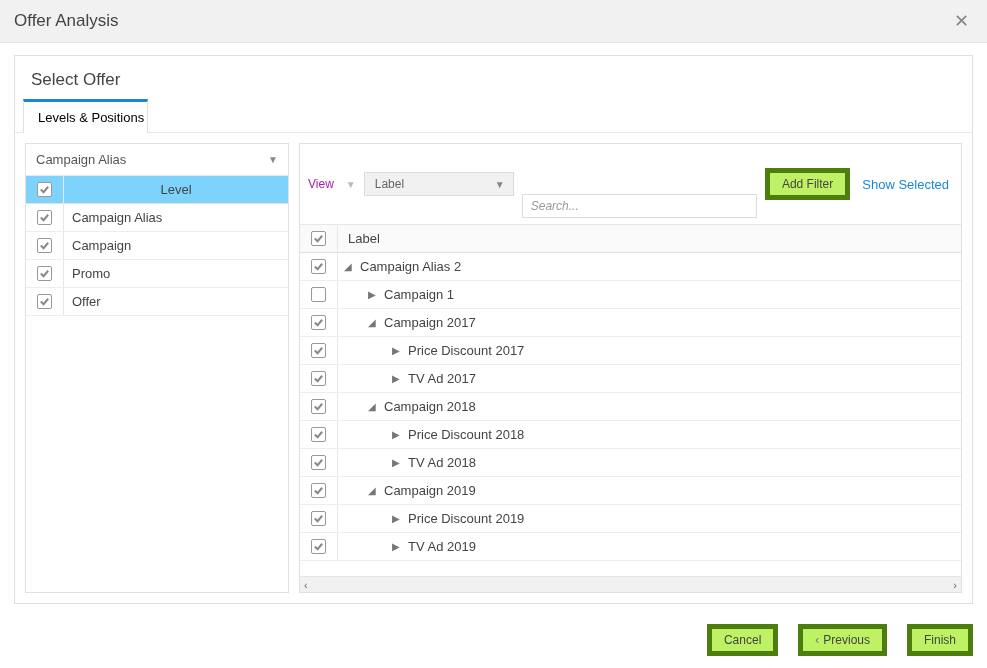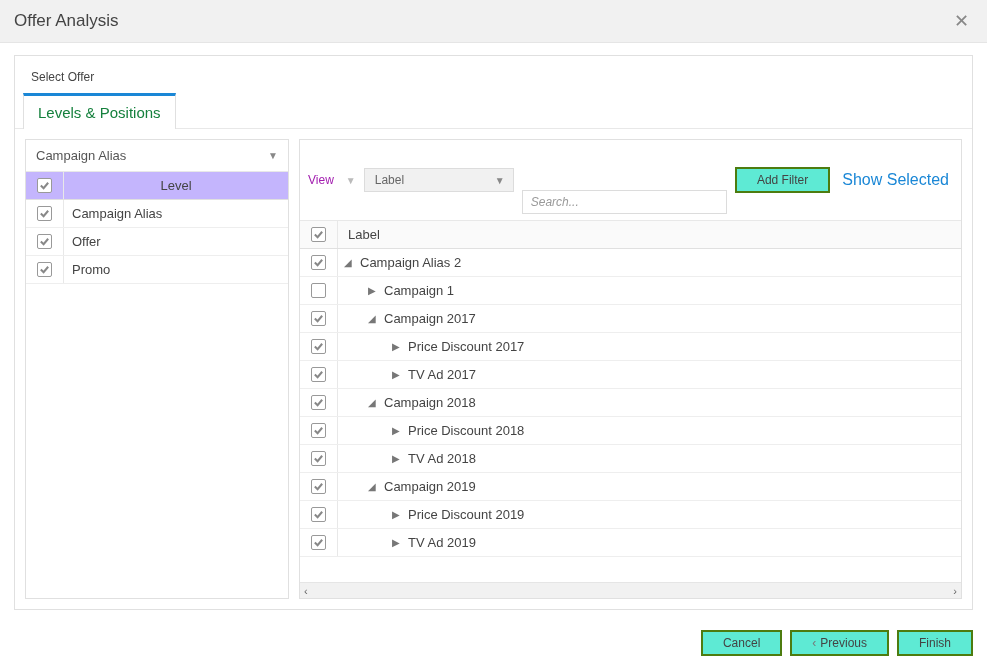--- a/index.html
+++ b/index.html
@@ -42,35 +42,35 @@
     flex-direction: column;
   }
   .panel {
     flex: 1;
     border: 1px solid #e0e0e0;
     display: flex;
     flex-direction: column;
     padding: 0;
   }
   .panel-title {
-    font-size: 12px;
+    font-size: 17px;
     color: #444;
     padding: 14px 16px 8px 16px;
   }
   .tabs {
     display: flex;
     border-bottom: 1px solid #e8e8e8;
     padding-left: 8px;
   }
   .tab {
-    padding: 8px 14px 8px 14px;
-    color: #15803d;
+    padding: 8px 3px 8px 14px;
+    color: #000000;
     border-bottom: 3px solid transparent;
     cursor: pointer;
-    font-size: 15px;
+    font-size: 13px;
   }
   .tab.active {
     border-top: 3px solid #1a87d6;
     border-left: 1px solid #e0e0e0;
     border-right: 1px solid #e0e0e0;
     border-bottom: none;
     position: relative;
     top: 1px;
     background: #fff;
   }
@@ -95,21 +95,21 @@
     border-bottom: 1px solid #e8e8e8;
     color: #555;
   }
   .dropdown-caret {
     font-size: 10px;
     color: #888;
   }
   .level-header-row {
     display: flex;
     border-bottom: 1px solid #e0e0e0;
-    background: #c4b5fd;
+    background: #7dd3fc;
   }
   .chk-col {
     width: 38px;
     display: flex;
     align-items: center;
     justify-content: center;
     border-right: 1px solid #e8e8e8;
     padding: 6px 0;
   }
   .level-col {
@@ -154,34 +154,34 @@
     flex: 1;
     border: 1px solid #dcdcdc;
     padding: 4px 8px;
     font-size: 12px;
     color: #333;
     font-style: italic;
     margin-top: 44px;
   }
   .tb-search::placeholder { color: #999; font-style: italic; }
   .btn {
-    background: #5eead4;
-    border: 2px solid #4d7c0f;
-    padding: 4px 20px;
+    background: #bef264;
+    border: 5px solid #4d7c0f;
+    padding: 4px 12px;
     color: #444;
     cursor: pointer;
     font-size: 12px;
     display: inline-flex;
     align-items: center;
     gap: 4px;
   }
   .link {
     color: #1a87d6;
     cursor: pointer;
-    font-size: 16px;
+    font-size: 13px;
     padding: 0 4px;
   }
   .grid-header {
     display: flex;
     border-bottom: 1px solid #e0e0e0;
     background: #fafafa;
   }
   .grid-header .label-col { flex:1; padding: 6px 10px; color:#444; }
   .grid-body {
     flex: 1;
@@ -217,21 +217,21 @@
     display: flex;
     align-items: center;
     justify-content: space-between;
     padding: 0 4px;
     color: #666;
     font-size: 11px;
   }
   .dialog-footer {
     display: flex;
     justify-content: flex-end;
-    gap: 8px;
+    gap: 20px;
     padding: 10px 14px 12px 14px;
   }
   
   .chk {
     width: 15px; height: 15px;
     border: 1px solid #999;
     border-radius: 2px;
     background: #fff;
     display: inline-flex;
     align-items: center;
@@ -289,31 +289,41 @@
                 <div class="level-col">Campaign Alias</div>
               </div>
               <div class="level-row">
                 <div class="chk-col">
                   <span class="chk checked">
                     <svg viewBox="0 0 12 12">
                       <polyline points="2,6 5,9 10,3"></polyline>
                     </svg>
                   </span>
                 </div>
+                <div class="level-col">Campaign</div>
+              </div>
+              <div class="level-row">
+                <div class="chk-col">
+                  <span class="chk checked">
+                    <svg viewBox="0 0 12 12">
+                      <polyline points="2,6 5,9 10,3"></polyline>
+                    </svg>
+                  </span>
+                </div>
+                <div class="level-col">Promo</div>
+              </div>
+              <div class="level-row">
+                <div class="chk-col">
+                  <span class="chk checked">
+                    <svg viewBox="0 0 12 12">
+                      <polyline points="2,6 5,9 10,3"></polyline>
+                    </svg>
+                  </span>
+                </div>
                 <div class="level-col">Offer</div>
-              </div>
-              <div class="level-row">
-                <div class="chk-col">
-                  <span class="chk checked">
-                    <svg viewBox="0 0 12 12">
-                      <polyline points="2,6 5,9 10,3"></polyline>
-                    </svg>
-                  </span>
-                </div>
-                <div class="level-col">Promo</div>
               </div>
             </div>
         </div>
 
         <div class="right-pane">
           <div class="toolbar">
             <span class="tb-label">View</span>
             <span class="view-caret">▼</span>
             <div class="tb-dropdown">
               <span>Label</span>

